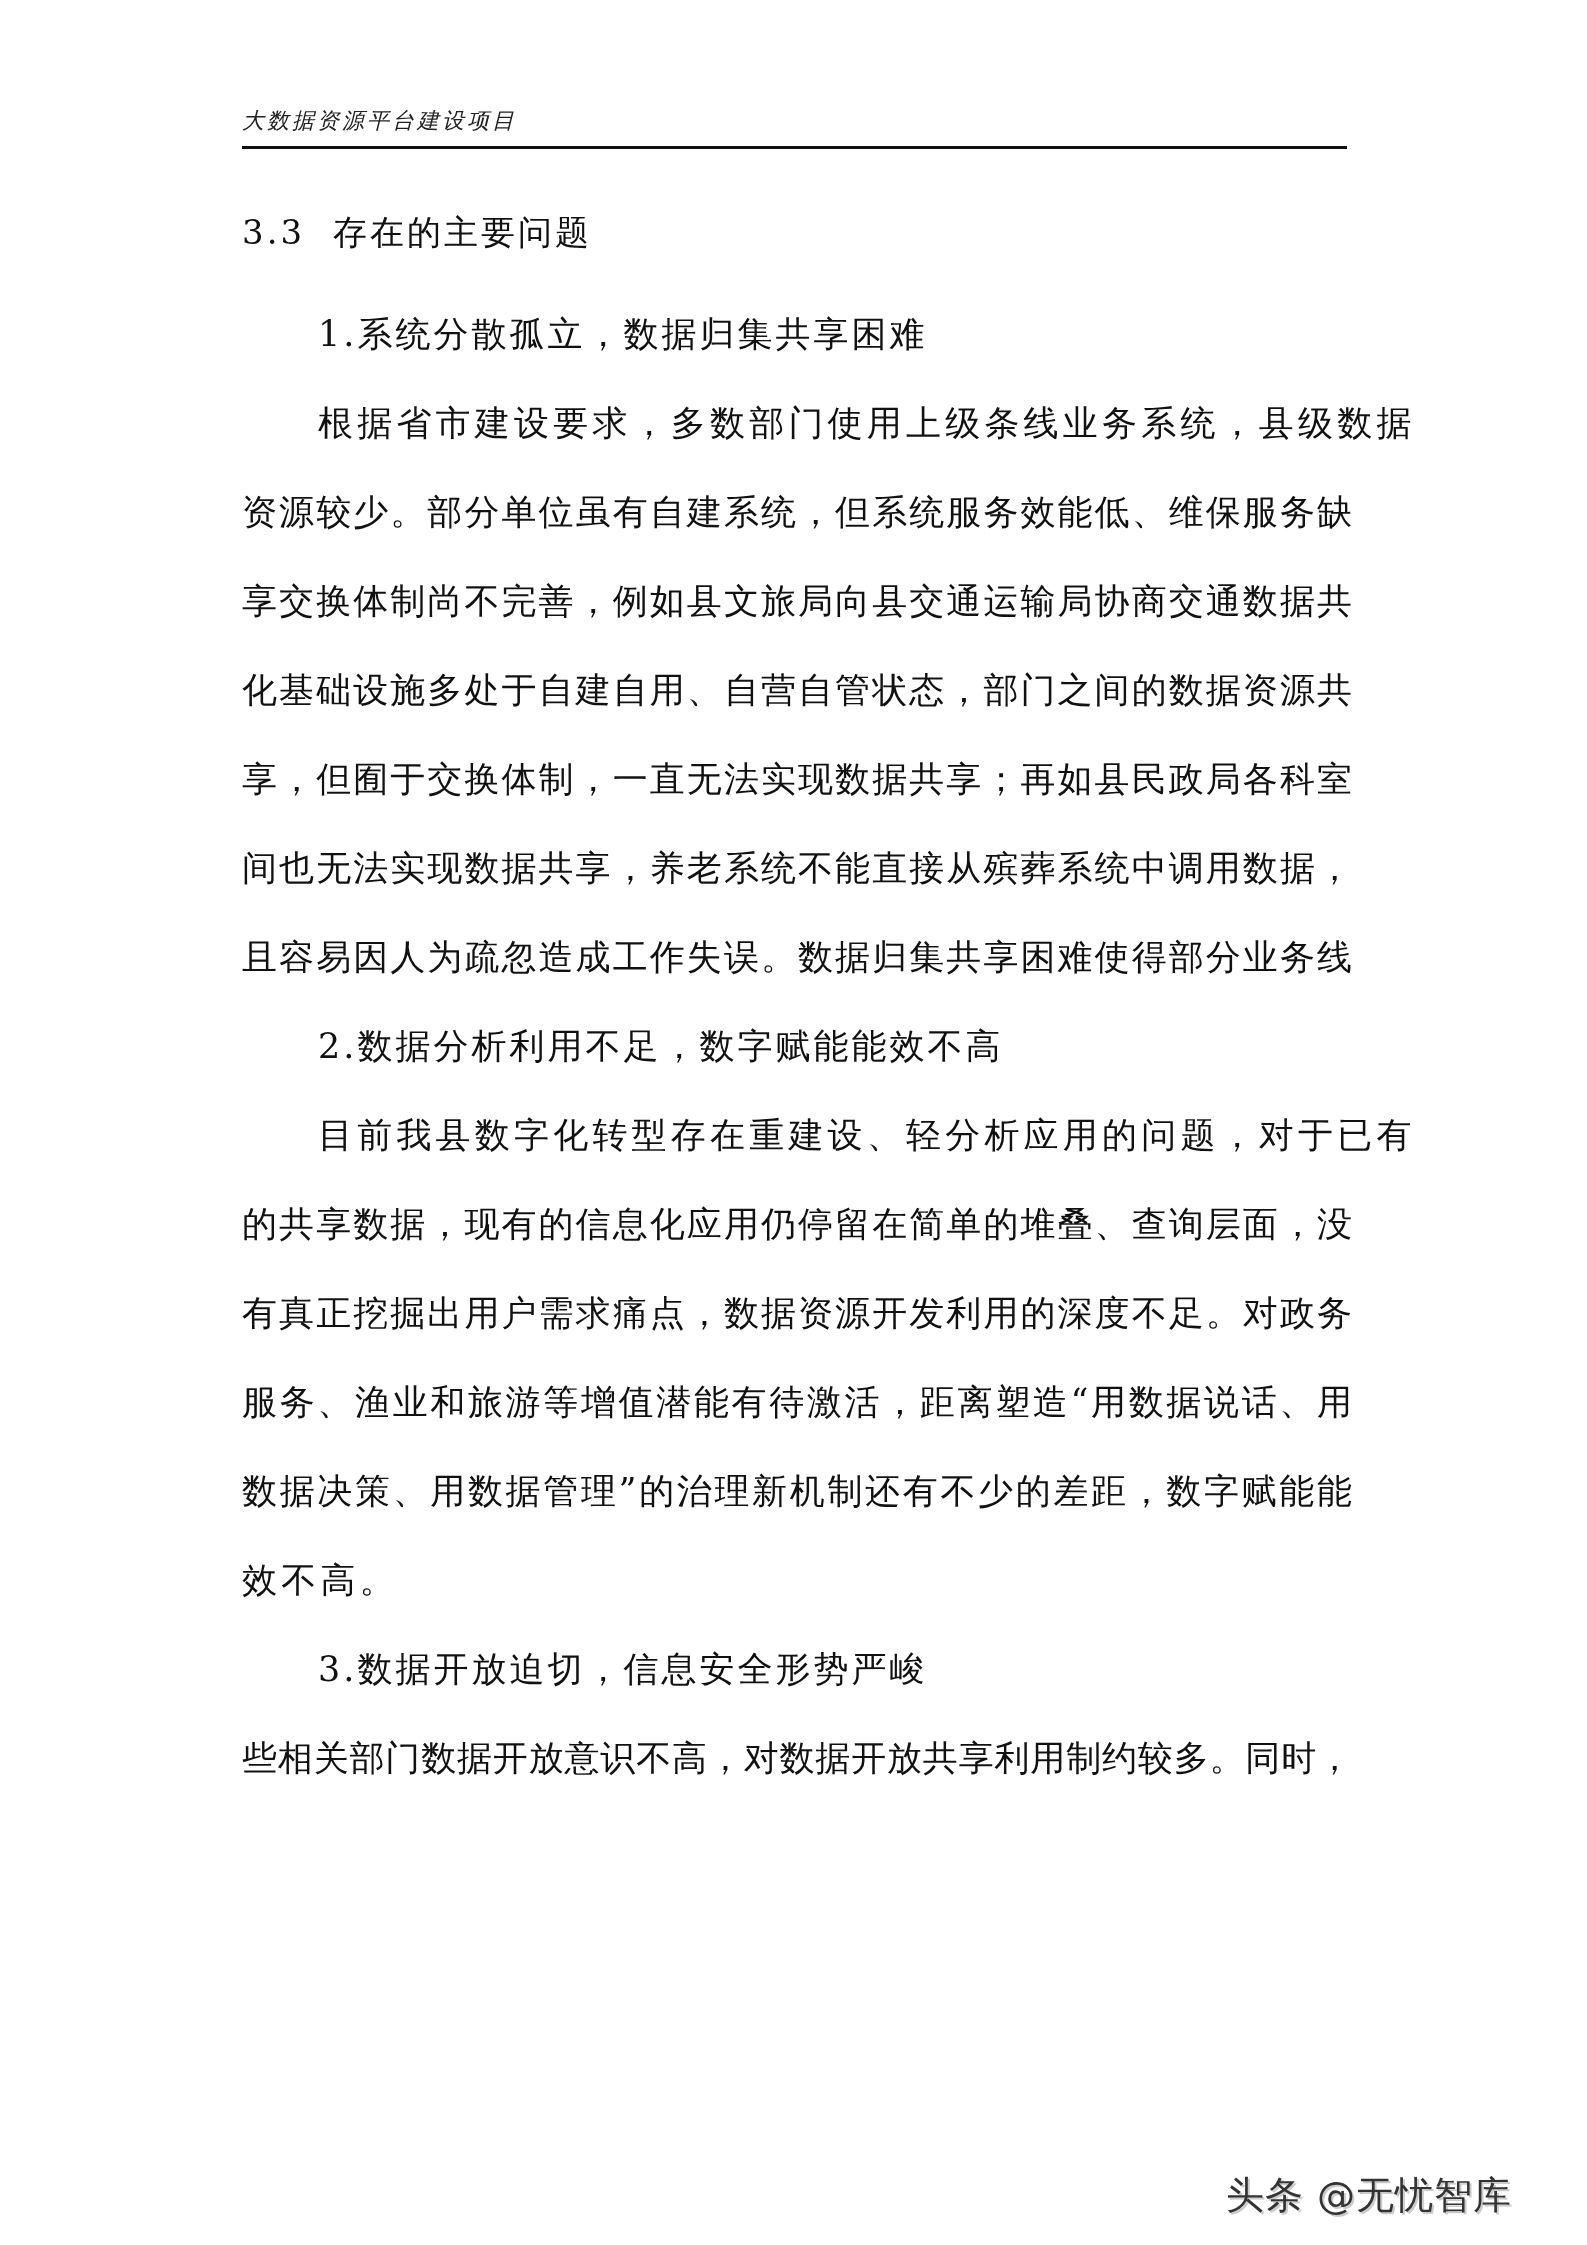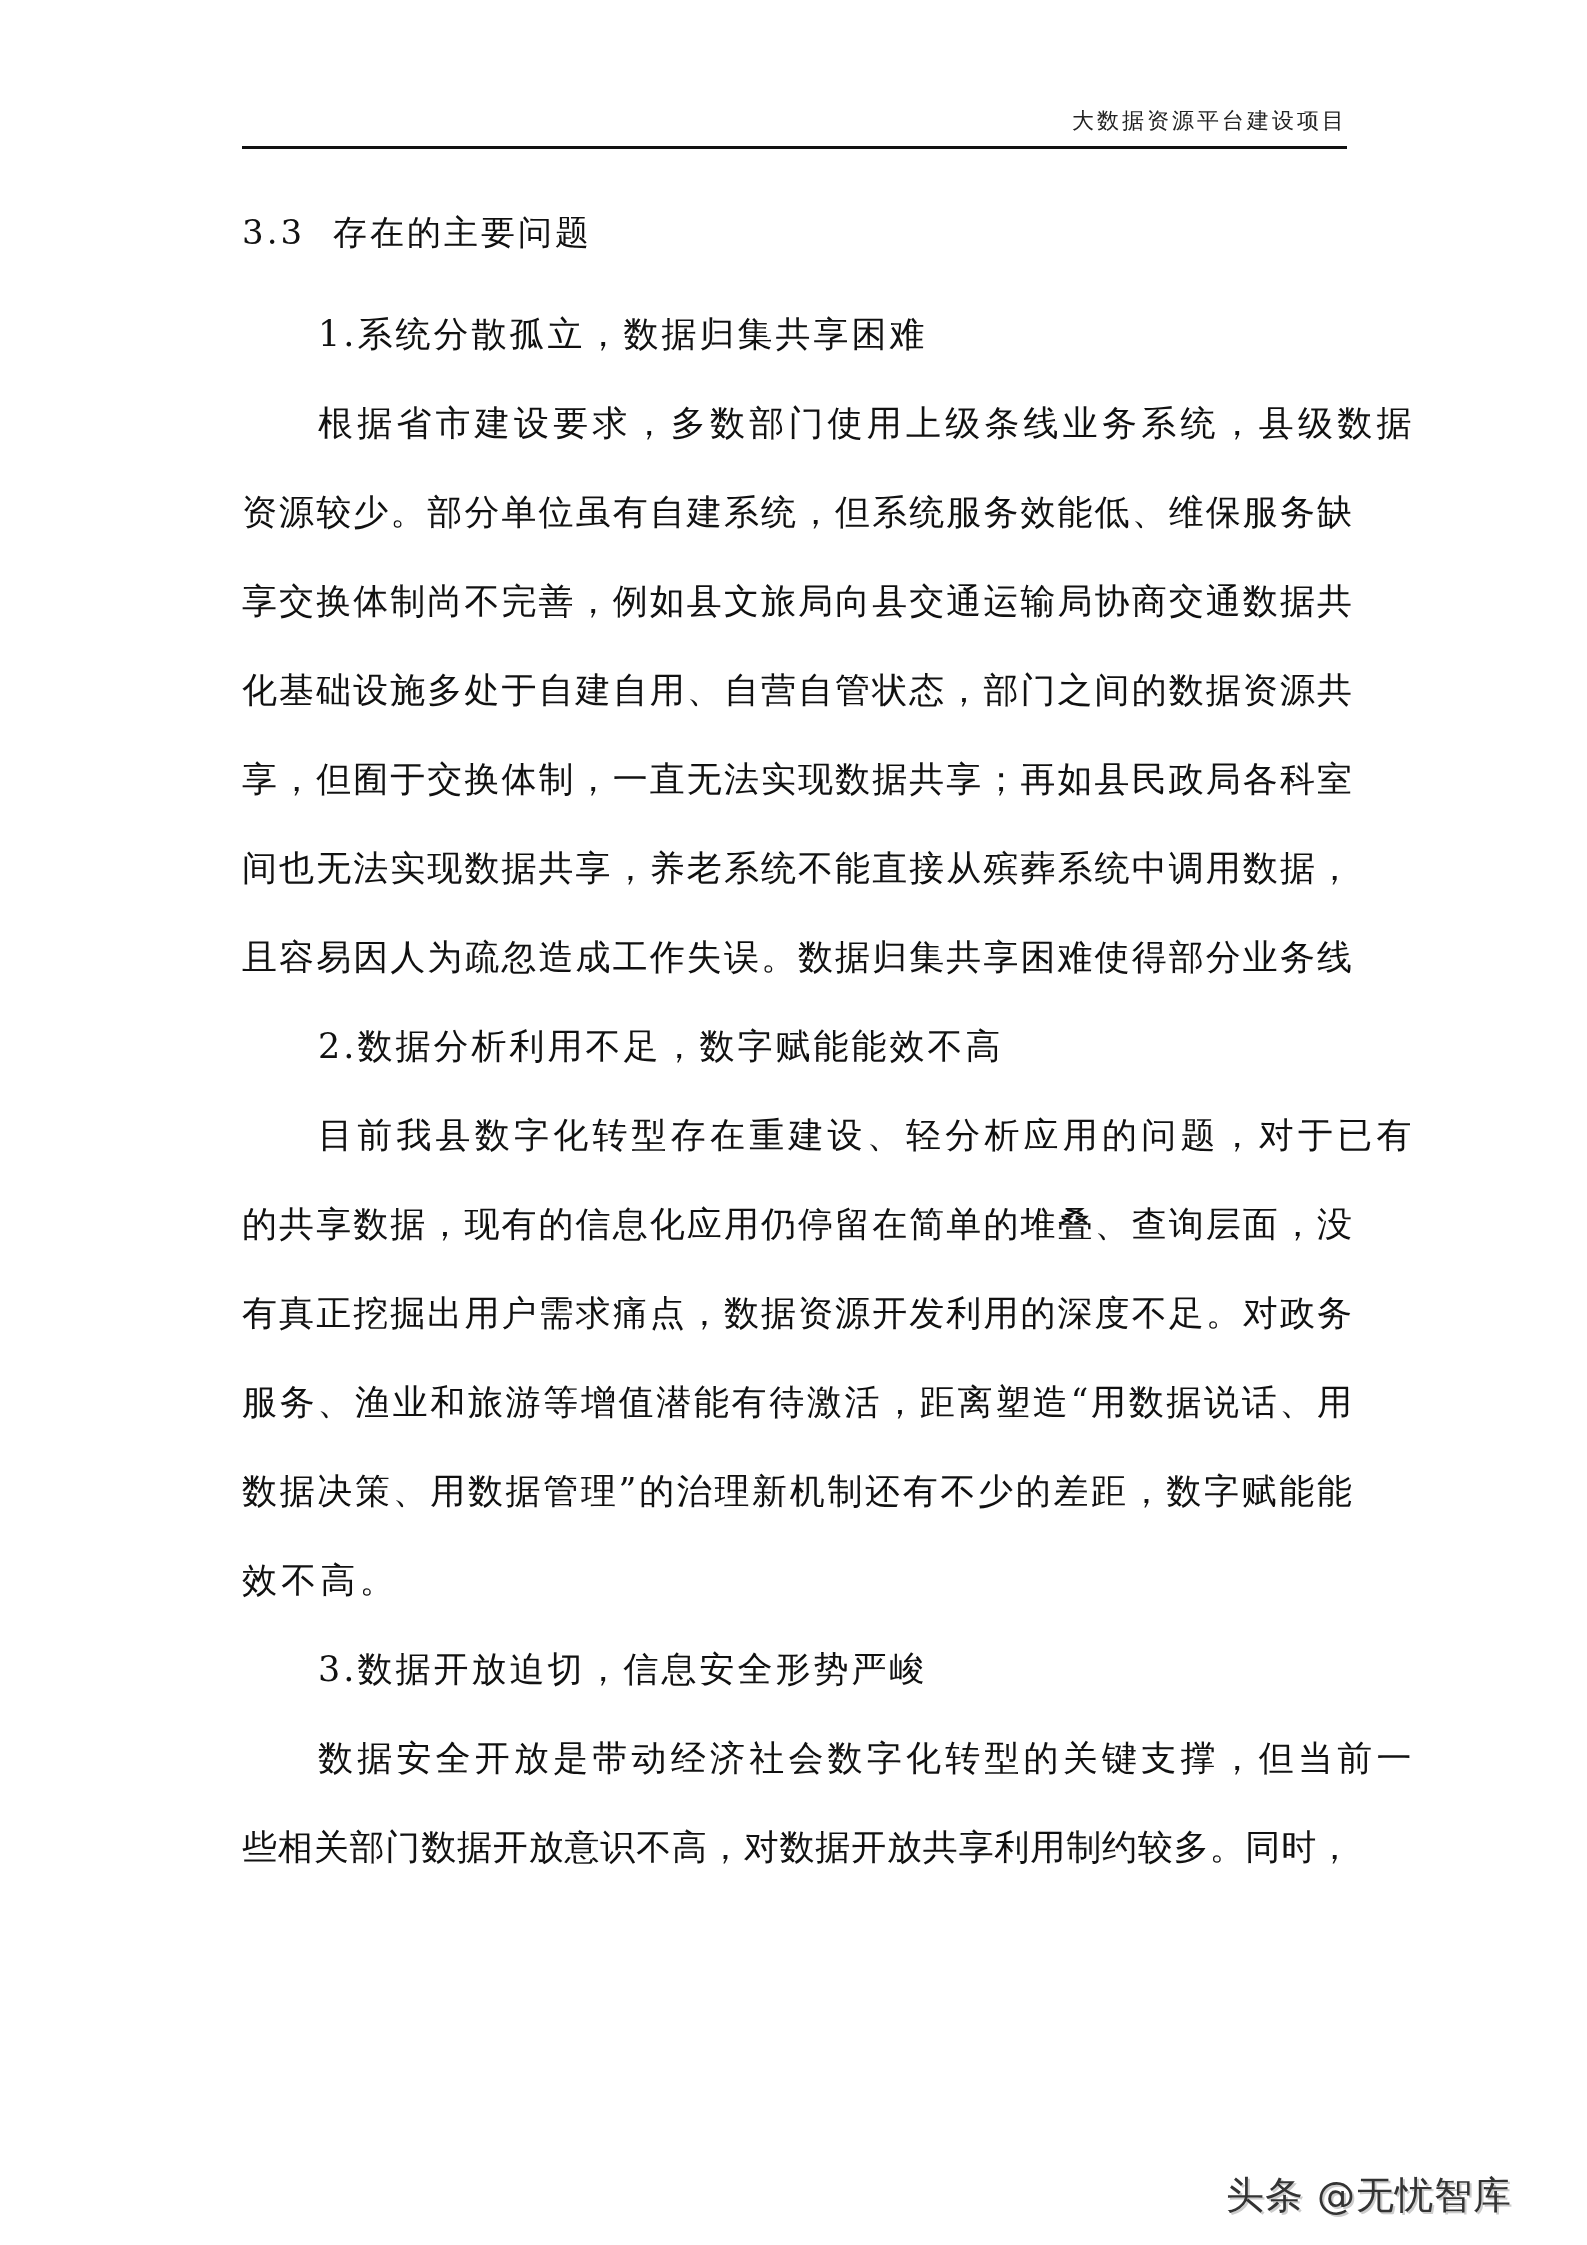--- a/index.html
+++ b/index.html
@@ -1,20 +1,20 @@
 <!DOCTYPE html>
 <html><head>
 <meta charset="utf-8">
 <style>
   html, body { margin: 0; padding: 0; background: #ffffff; }
   body { width: 1587px; height: 2245px; position: relative; overflow: hidden;
          font-family: "DejaVu Serif", "Liberation Serif", serif; color: #111; }
   .page { position: absolute; left: 0; top: 0; width: 1587px; height: 2245px; }
   .running-header { position: absolute; left: 242px; width: 1105px; top: 106px;
-         text-align: right; font-size: 22px; letter-spacing: 3px; color: #222; }
+         font-size: 22px; letter-spacing: 3px; color: #222; font-style: italic; }
   .header-rule { position: absolute; left: 242px; width: 1105px; top: 146px; height: 3px; background: #111; }
   .section-heading { position: absolute; left: 242px; top: 210px; font-size: 34px; letter-spacing: 3px; }
   .section-heading .num { margin-right: 28px; }
   .content { position: absolute; left: 242px; width: 1110px; top: 290px; }
   .line { height: 89px; line-height: 89px; font-size: 35px; white-space: nowrap;
           letter-spacing: 4.2px; overflow: visible; }
   .line.indent { padding-left: 76px; }
   .line.subhead { padding-left: 76px; letter-spacing: 3px; }
   .line.justify { text-align: justify; text-align-last: justify; letter-spacing: 0; }
   .page-number { position: absolute; left: 0; width: 1587px; top: 2085px; text-align: center;
@@ -43,18 +43,17 @@
     <div class="line justify">间也无法实现数据共享，养老系统不能直接从殡葬系统中调用数据，</div>
     <div class="line justify">且容易因人为疏忽造成工作失误。数据归集共享困难使得部分业务线</div>
     <div class="line subhead">2.数据分析利用不足，数字赋能能效不高</div>
     <div class="line indent">目前我县数字化转型存在重建设、轻分析应用的问题，对于已有</div>
     <div class="line justify">的共享数据，现有的信息化应用仍停留在简单的堆叠、查询层面，没</div>
     <div class="line justify">有真正挖掘出用户需求痛点，数据资源开发利用的深度不足。对政务</div>
     <div class="line justify">服务、渔业和旅游等增值潜能有待激活，距离塑造“用数据说话、用</div>
     <div class="line justify">数据决策、用数据管理”的治理新机制还有不少的差距，数字赋能能</div>
     <div class="line plain">效不高。</div>
     <div class="line subhead">3.数据开放迫切，信息安全形势严峻</div>
-    <div class="line indent">数据安全开放是带动经济社会数字化转型的关键支撑，但当前一</div>
     <div class="line justify">些相关部门数据开放意识不高，对数据开放共享利用制约较多。同时，</div>
   </div>
 
   <div class="watermark">头条 @无忧智库</div>
 </div>
 
 </body></html>

